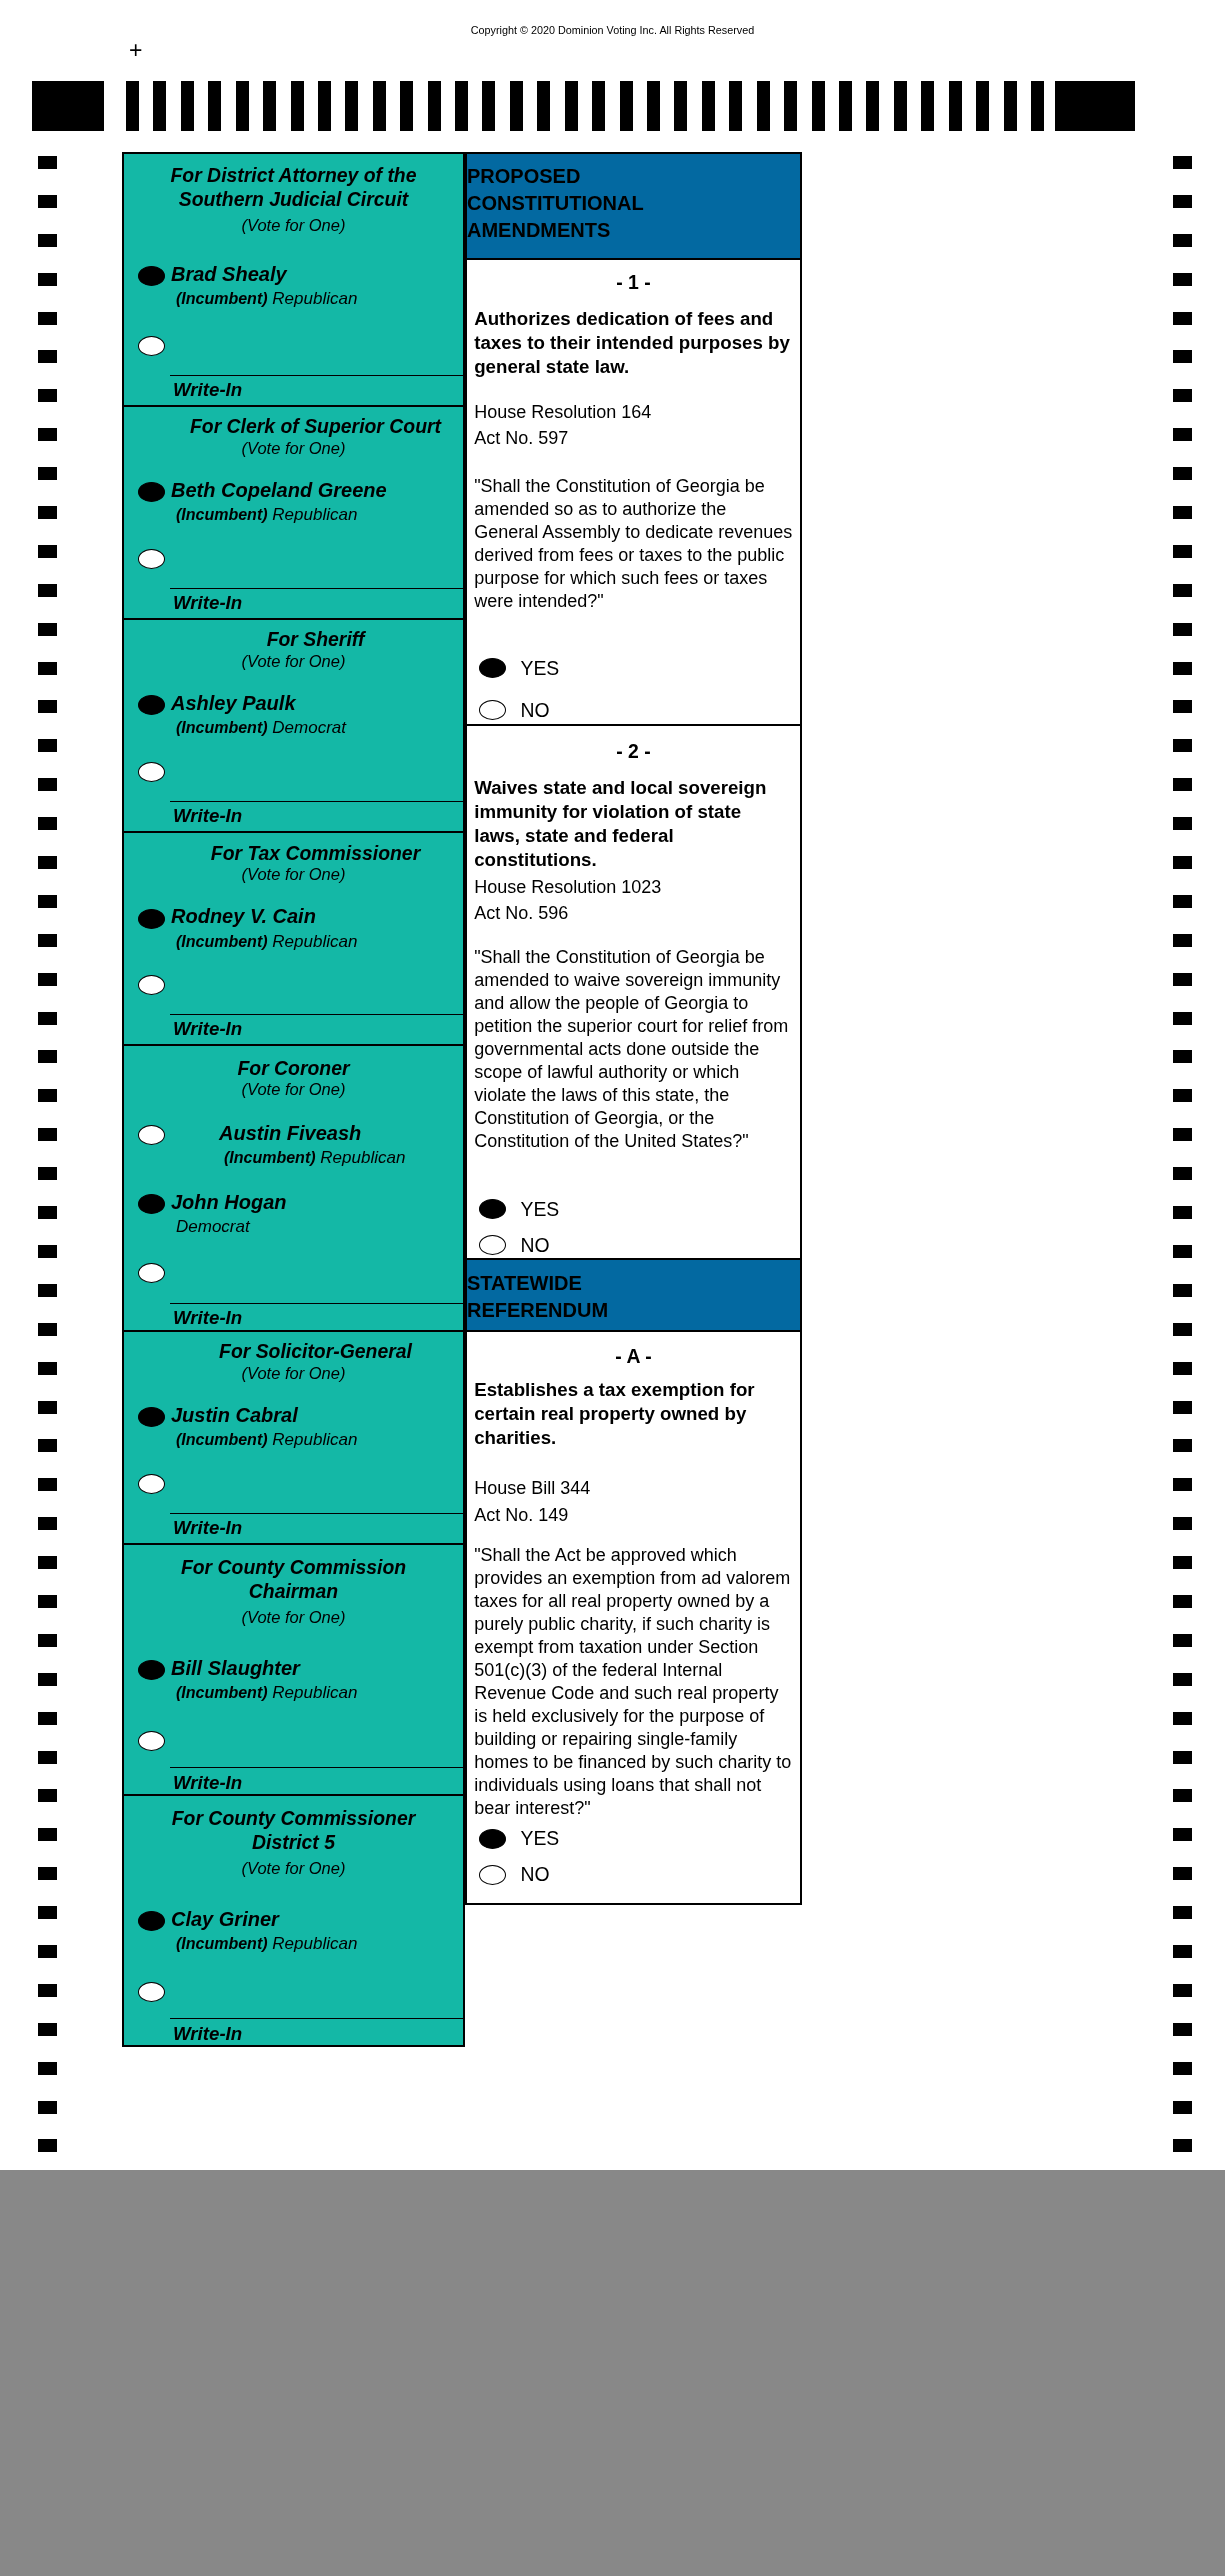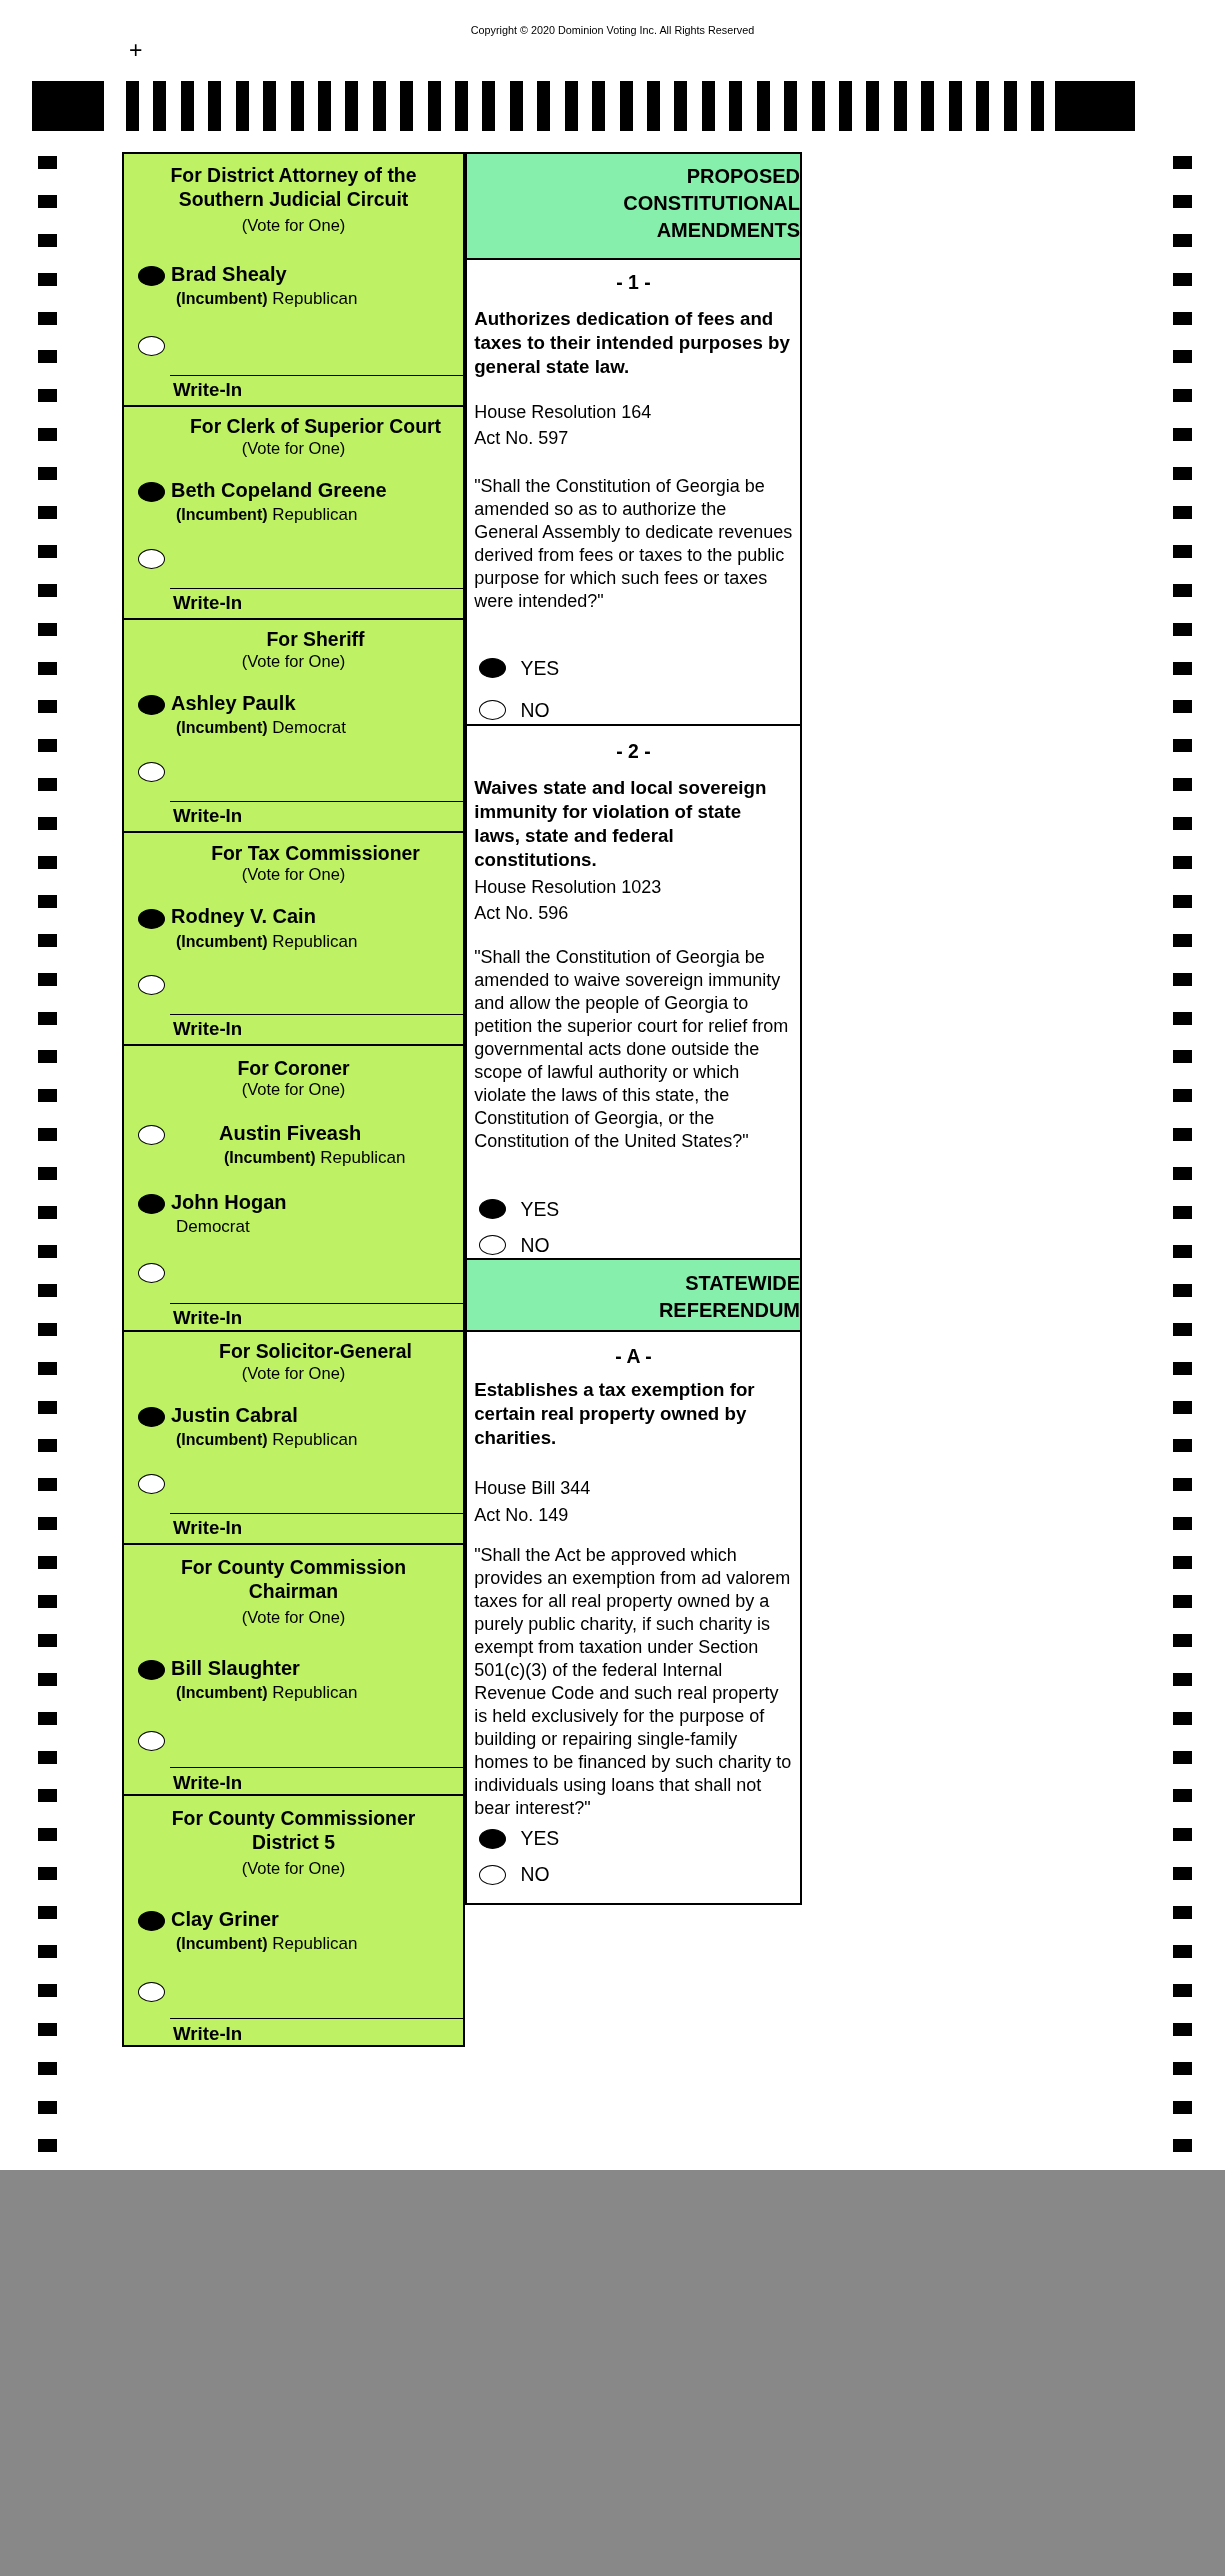--- a/index.html
+++ b/index.html
@@ -31,22 +31,22 @@
   .copyright{position:absolute;left:0;right:0;top:24.4px;text-align:center;
              font-size:10.8px;font-weight:400;}
   .turn{position:absolute;right:82px;top:2419px;font-size:21px;font-weight:700;}
 
   
   .leftcol{position:absolute;left:122px;top:152px;width:343px;}
   .rightcol{position:absolute;left:465px;top:152px;width:337px;}
   .leftcol > section:first-child, .rightcol > section:first-child{margin-top:0;}
 
   
-  .contest{position:relative;border:2.2px solid #000;margin-top:-2.2px;background:#bef264;
-           box-sizing:border-box;}
+  .contest{position:relative;border:2.2px solid #000;margin-top:-2.2px;background:#14b8a6;
+           box-sizing:border-box;font-style:italic;}
   .hA{height:255px;} .hB{height:215px;} .hB2{height:216px;} .hC{height:288px;} .hD{height:253px;}
   .ctitle{position:absolute;left:0;right:0;text-align:center;font-weight:700;
           font-size:19.4px;line-height:24.4px;white-space:pre-line;}
   .tA .ctitle{top:8.6px;} .tB .ctitle{top:7.2px;padding-left:44px;} .tC .ctitle{top:10px;} .tD .ctitle{top:10px;}
   .cvote{position:absolute;left:0;right:0;text-align:center;font-size:16.5px;}
   .tA .cvote{top:62px;} .tB .cvote{top:32px;} .tC .cvote{top:34px;} .tD .cvote{top:63px;}
   .cand{position:absolute;left:0;right:0;}
   .tA .cand0{top:110px;} .tB .cand0{top:73px;} .tC .cand0{top:77px;padding-left:48px;}
   .tC .cand1{top:146px;} .tD .cand0{top:113px;}
   .oval{position:absolute;width:27px;height:20px;border:1.8px solid #000;
@@ -57,22 +57,22 @@
   .cparty{margin-left:52px;font-size:17px;margin-top:3.6px;}
   .inc{font-weight:700;font-size:16px;}
   .wi-oval{left:14.3px;}
   .tA .wi-oval{top:182px;} .tB .wi-oval{top:142px;} .tC .wi-oval{top:217px;} .tD .wi-oval{top:186px;}
   .wline{position:absolute;left:46px;right:0;border-top:1.8px solid #000;}
   .tA .wline{top:221px;} .tB .wline{top:181px;} .tC .wline{top:257px;} .tD .wline{top:222px;}
   .wlabel{position:absolute;left:49px;font-weight:700;font-size:18.7px;}
   .tA .wlabel{top:225px;} .tB .wlabel{top:185px;} .tC .wlabel{top:261px;} .tD .wlabel{top:227px;}
 
   
-  .mhead{position:relative;border:2.2px solid #000;margin-top:-2.2px;background:#86efac;
-         box-sizing:border-box;text-align:right;}
+  .mhead{position:relative;border:2.2px solid #000;margin-top:-2.2px;background:#0369a1;
+         box-sizing:border-box;text-align:left;}
   .mh1{height:108px;} .mh2{height:74px;}
   .mhtext{padding-top:9.3px;font-weight:700;font-size:20px;line-height:27px;white-space:pre-line;}
   .msec{position:relative;border:2.2px solid #000;margin-top:-2.2px;background:#fff;
         box-sizing:border-box;}
   .s1{height:468px;} .s2{height:537px;} .sa{height:575px;}
   .mnum{position:absolute;left:0;right:0;text-align:center;font-weight:700;font-size:19.4px;}
   .s1 .mnum{top:11.5px;} .s2 .mnum{top:14.3px;} .sa .mnum{top:13px;}
   .msum{position:absolute;left:7.2px;right:8.6px;font-weight:700;font-size:18.7px;line-height:24px;}
   .s1 .msum{top:47px;} .s2 .msum{top:50px;} .sa .msum{top:46px;}
   .mauth{position:absolute;left:7.2px;font-size:18px;line-height:26.5px;white-space:pre-line;}

